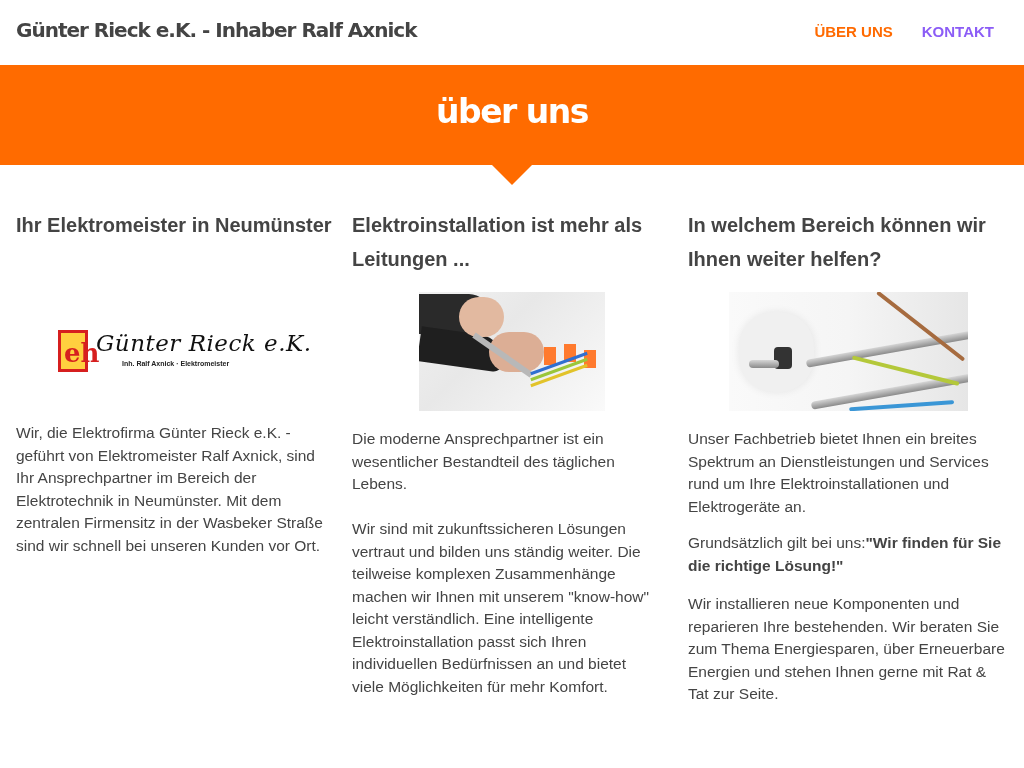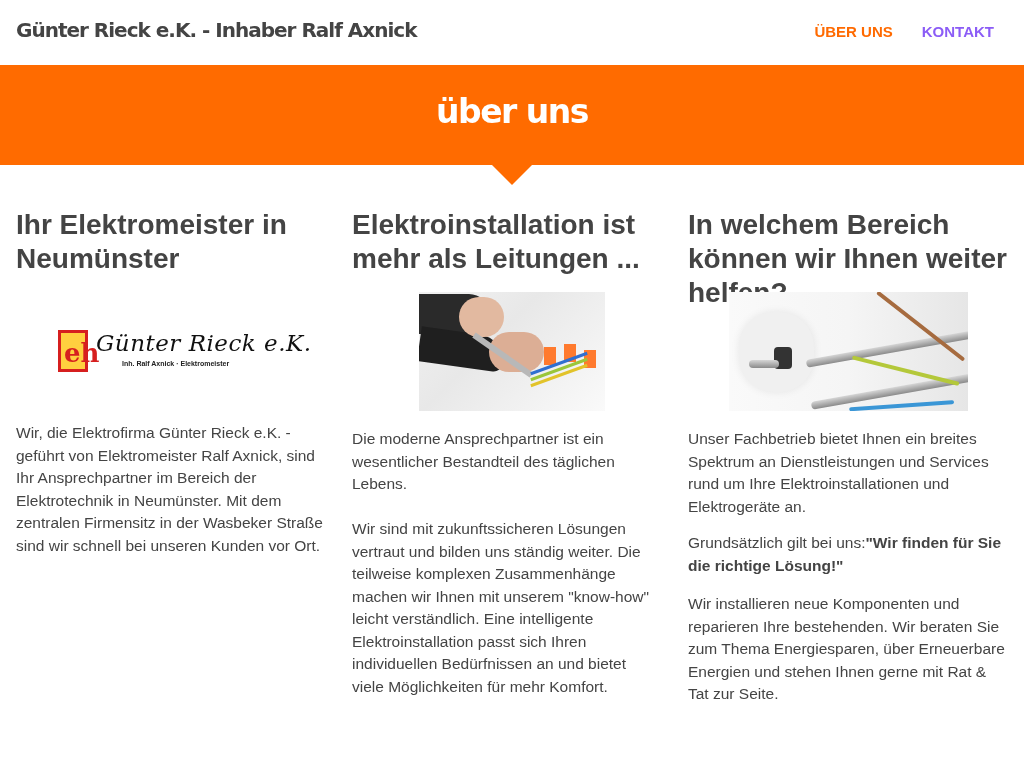--- a/index.html
+++ b/index.html
@@ -10,21 +10,21 @@
   .brand { position: absolute; left: 16px; top: 18px; font-family: "DejaVu Sans", sans-serif; font-weight: bold; font-size: 20px; letter-spacing: -1px; color: #444; text-decoration: none; }
   .nav { position: absolute; right: 30px; top: 23px; display: flex; gap: 29px; }
   .nav a { font-size: 15px; font-weight: bold; text-decoration: none; color: #8b5cf6; text-transform: uppercase; }
   .nav a.active { color: #ff6a00; }
 
   .hero { position: absolute; left: 0; top: 65px; width: 1024px; height: 100px; background: #ff6b00; }
   .hero h1 { position: absolute; left: 0; width: 100%; top: 27px; text-align: center; font-family: "DejaVu Sans", sans-serif; font-weight: bold; font-size: 33px; letter-spacing: -1.5px; color: #fff; }
   .hero .arrow { position: absolute; left: 492px; top: 100px; width: 0; height: 0; border-left: 20px solid transparent; border-right: 20px solid transparent; border-top: 20px solid #ff6b00; }
 
   .col { position: absolute; top: 208px; width: 320px; }
-  .col h2 { font-size: 28px; font-weight: bold; line-height: 34px; color: #444; }
+  .col h2 { font-size: 20px; font-weight: bold; line-height: 34px; color: #444; }
   .col p { font-size: 15.5px; line-height: 22.5px; color: #444; }
   .col1 { left: 16px; }
   .col2 { left: 352px; }
   .col3 { left: 688px; }
 
   .img-box { position: absolute; }
   .logo { left: 42px; top: 122px; width: 237px; height: 46px; }
   .logo .mark { position: absolute; left: 0; top: 0; width: 30px; height: 42px; background: #ffcf3f; border: 3px solid #d61f1f; }
   .logo .mark span { position: absolute; left: 3px; top: 5px; font-size: 26px; font-weight: bold; color: #d61f1f; font-family: "DejaVu Serif", serif; }
   .logo .name { position: absolute; left: 38px; top: 0px; font-family: "DejaVu Serif", serif; font-style: italic; font-weight: normal; font-size: 23px; color: #111; white-space: nowrap; letter-spacing: 0.5px; }

